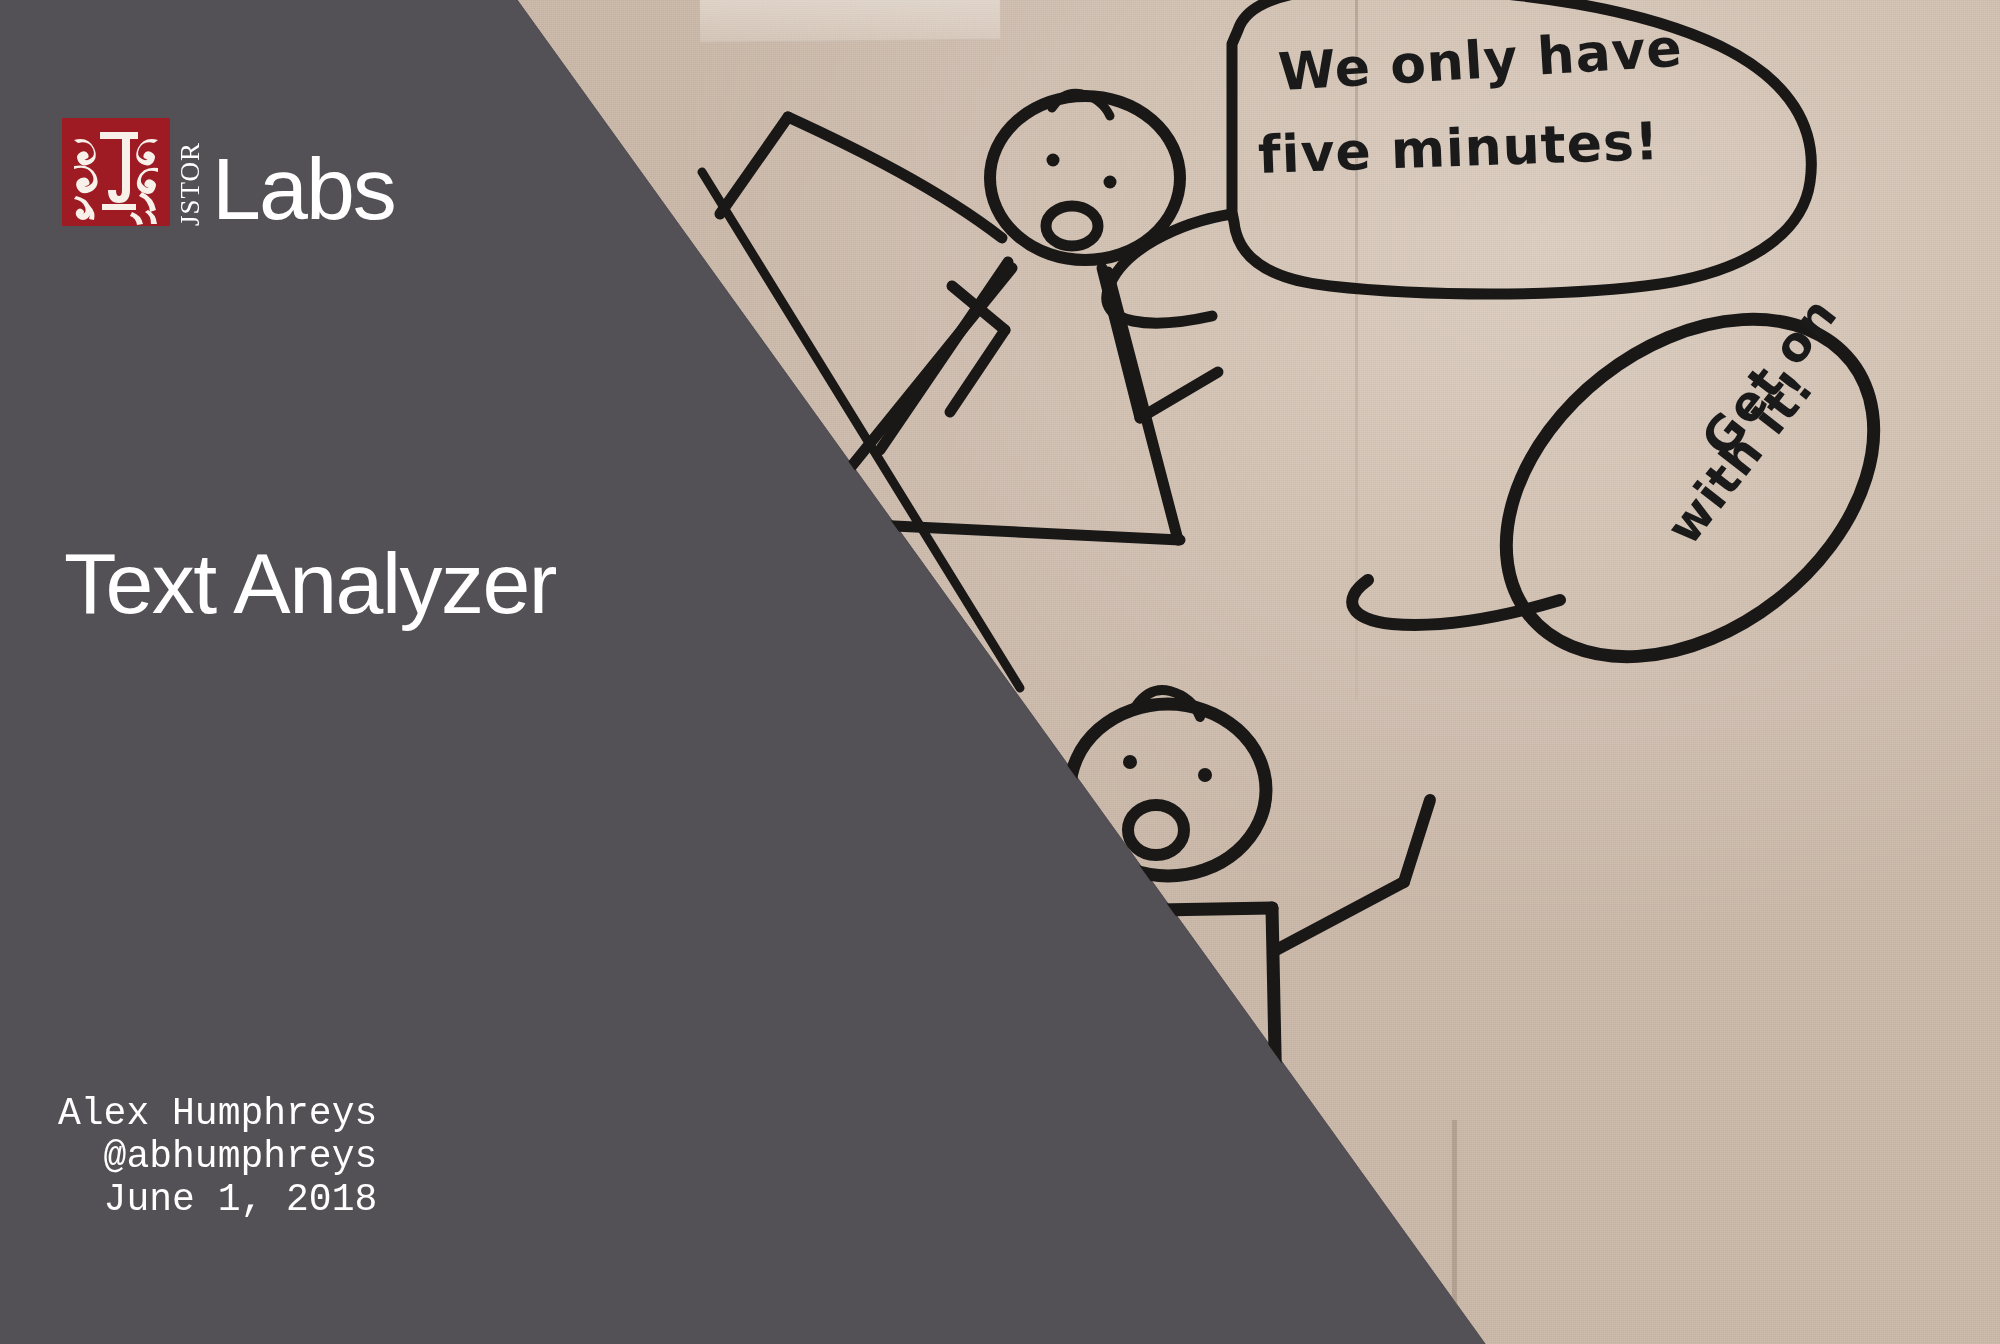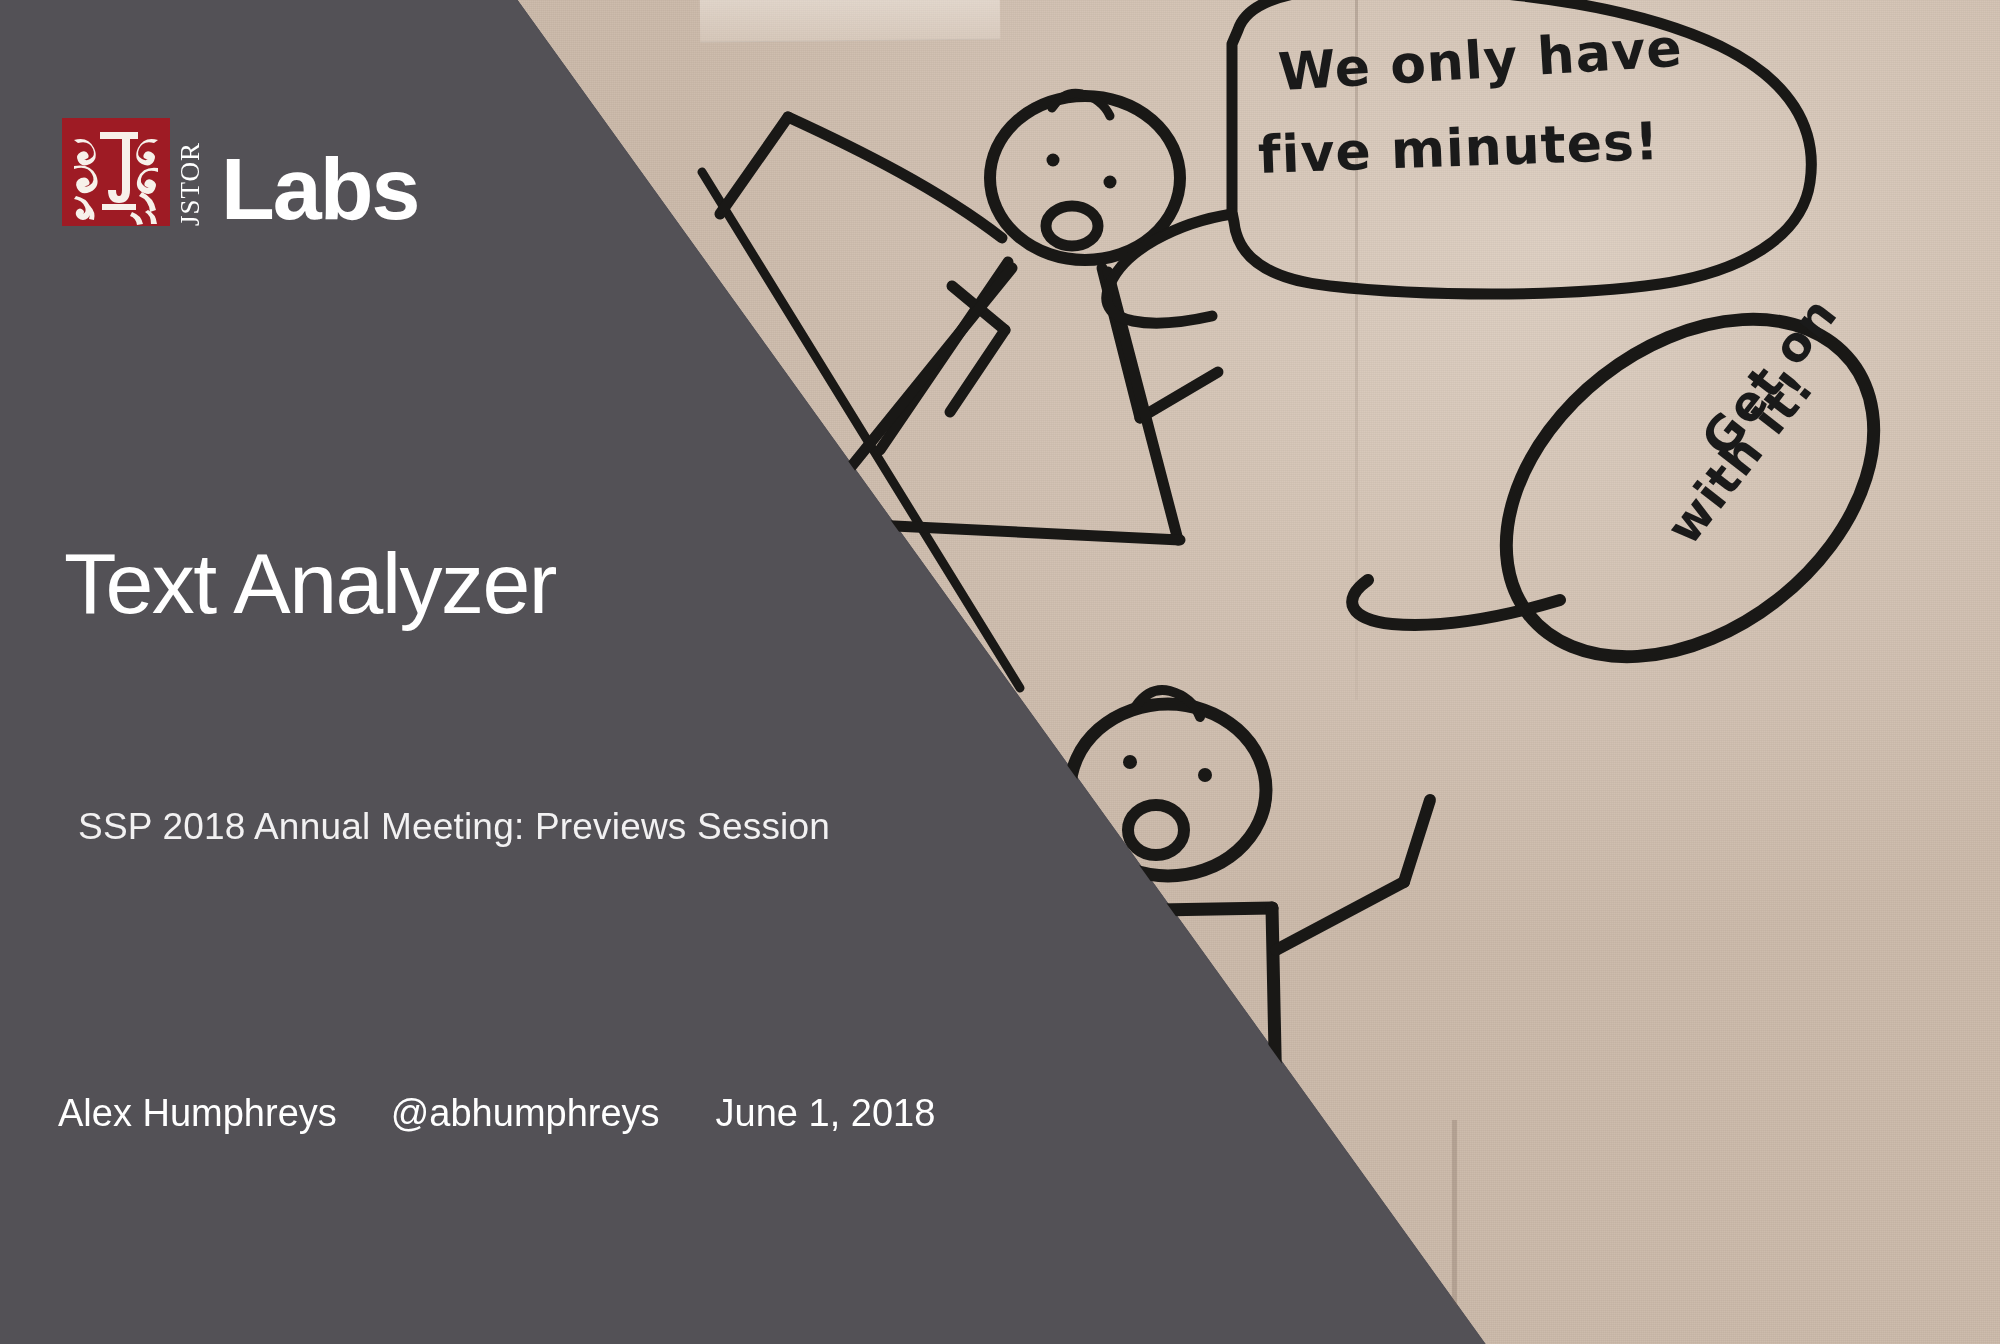--- a/index.html
+++ b/index.html
@@ -87,24 +87,24 @@
     transform: rotate(180deg);
     height: 108px;
     margin-left: 7px;
     display: flex;
     align-items: flex-start;
     line-height: 1;
   }
   .logo-labs {
     color: #ffffff;
     font-size: 88px;
-    font-weight: bold;
+    font-weight: normal;
     line-height: 0.80;
     letter-spacing: -2px;
-    margin-left: 17px;
+    margin-left: 8px;
     padding-bottom: 2px;
   }
 
   
   .title {
     position: absolute;
     left: 64px; top: 540px;
     color: #ffffff;
     font-size: 86px;
     font-weight: normal;
@@ -120,23 +120,24 @@
     font-weight: normal;
     letter-spacing: 0.2px;
     white-space: nowrap;
   }
   .byline {
     position: absolute;
     left: 58px; top: 1092px;
     display: flex;
     align-items: flex-end;
     color: #ffffff;
-    font-family: Liberation Sans, sans-serif;
+    font-family: Liberation Mono, monospace;
     font-size: 38px;
     white-space: nowrap;
+    flex-direction: column;
   }
   .byline .gap-a { width: 54px; display:inline-block; }
   .byline .gap-b { width: 56px; display:inline-block; }
 
   
   .ink { position: absolute; inset: 0; pointer-events: none; }
   .ink svg { position: absolute; top: 0; left: 0; overflow: visible; }
 
   .bubble-text {
     position: absolute;
@@ -284,21 +285,20 @@
           <path d="M70 94 q9 3 11 12 l-6 1 q-1 -7 -7 -9z"></path>
         </g>
       </svg>
     </div>
     <div class="logo-jstor">JSTOR</div>
     <div class="logo-labs">Labs</div>
   </div>
 
   <div class="title">Text Analyzer</div>
 
-  <div class="subtitle">SSP 2018 Annual Meeting: Previews Session</div>
 
   <div class="byline">
     <span>Alex Humphreys</span>
     <span class="gap-a"></span>
     <span>@abhumphreys</span>
     <span class="gap-b"></span>
     <span>June 1, 2018</span>
   </div>
 
 </div>

